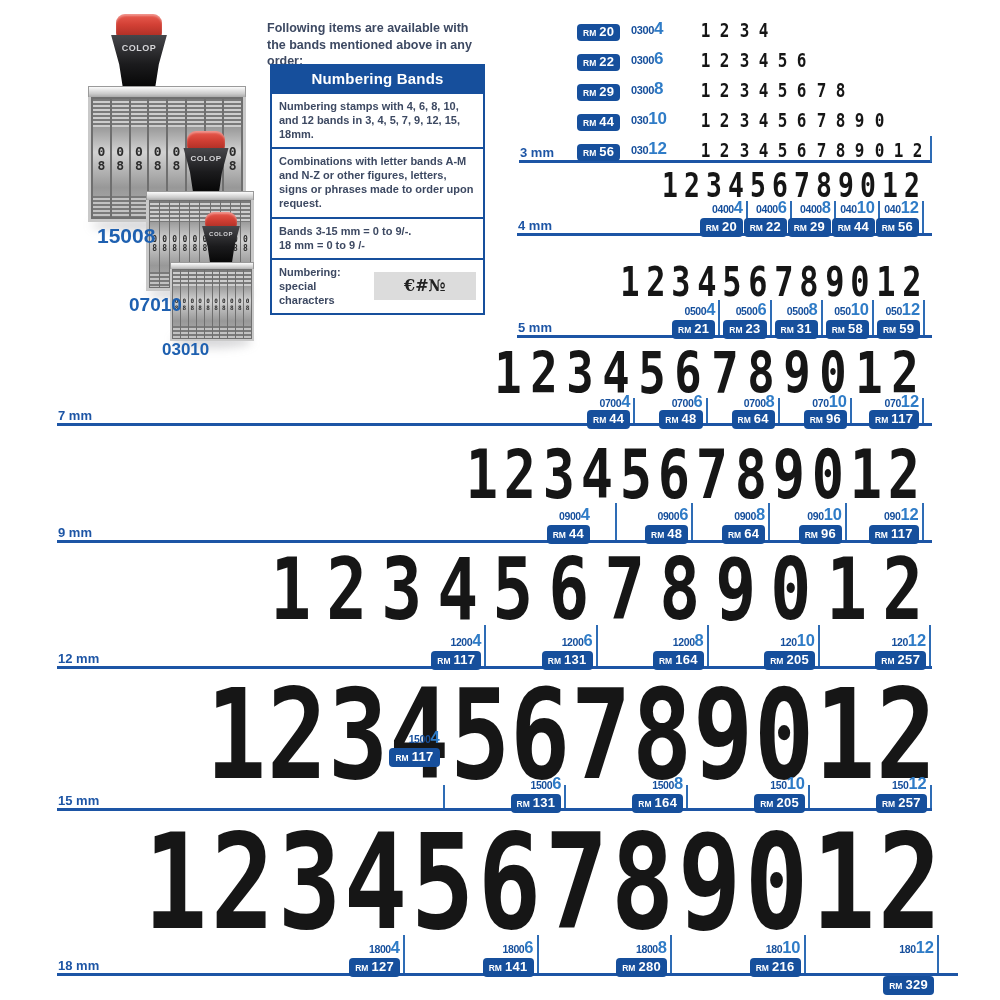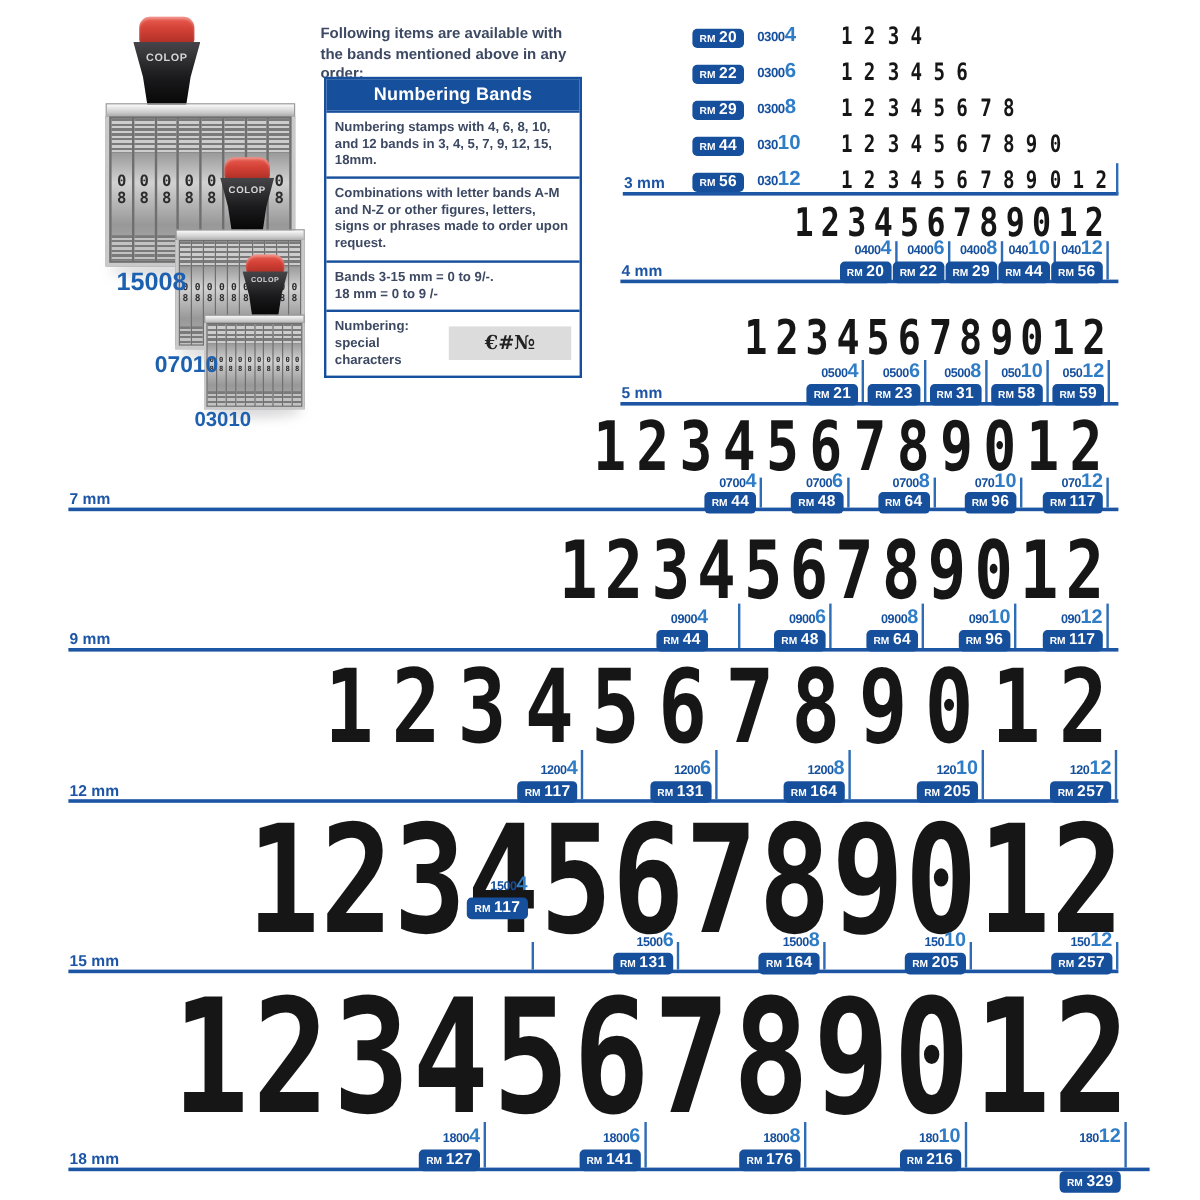--- a/index.html
+++ b/index.html
@@ -550,21 +550,21 @@
           <div style="line-height: 13px;">
             <div class="code"><span class="code-prefix">1800</span><span class="code-count">6</span></div>
           </div>
           <div style="margin-top: 1px;"><div class="badge"><span class="cur">RM</span><span class="price">141</span></div></div>
         </div>
         <div class="vline" style="left: 670px; top: 935px; height: 38px;"></div>
         <div class="marker-labels" style="left: 501px; width: 166px; top: 941px;">
           <div style="line-height: 13px;">
             <div class="code"><span class="code-prefix">1800</span><span class="code-count">8</span></div>
           </div>
-          <div style="margin-top: 1px;"><div class="badge"><span class="cur">RM</span><span class="price">176</span></div></div>
+          <div style="margin-top: 1px;"><div class="badge"><span class="cur">RM</span><span class="price">280</span></div></div>
         </div>
         <div class="vline" style="left: 803.5px; top: 935px; height: 38px;"></div>
         <div class="marker-labels" style="left: 634.5px; width: 166px; top: 941px;">
           <div style="line-height: 13px;">
             <div class="code"><span class="code-prefix">180</span><span class="code-count">10</span></div>
           </div>
           <div style="margin-top: 1px;"><div class="badge"><span class="cur">RM</span><span class="price">216</span></div></div>
         </div>
         <div class="vline" style="left: 937px; top: 935px; height: 38px;"></div>
         <div class="marker-labels" style="left: 768px; width: 166px; top: 941px;">

